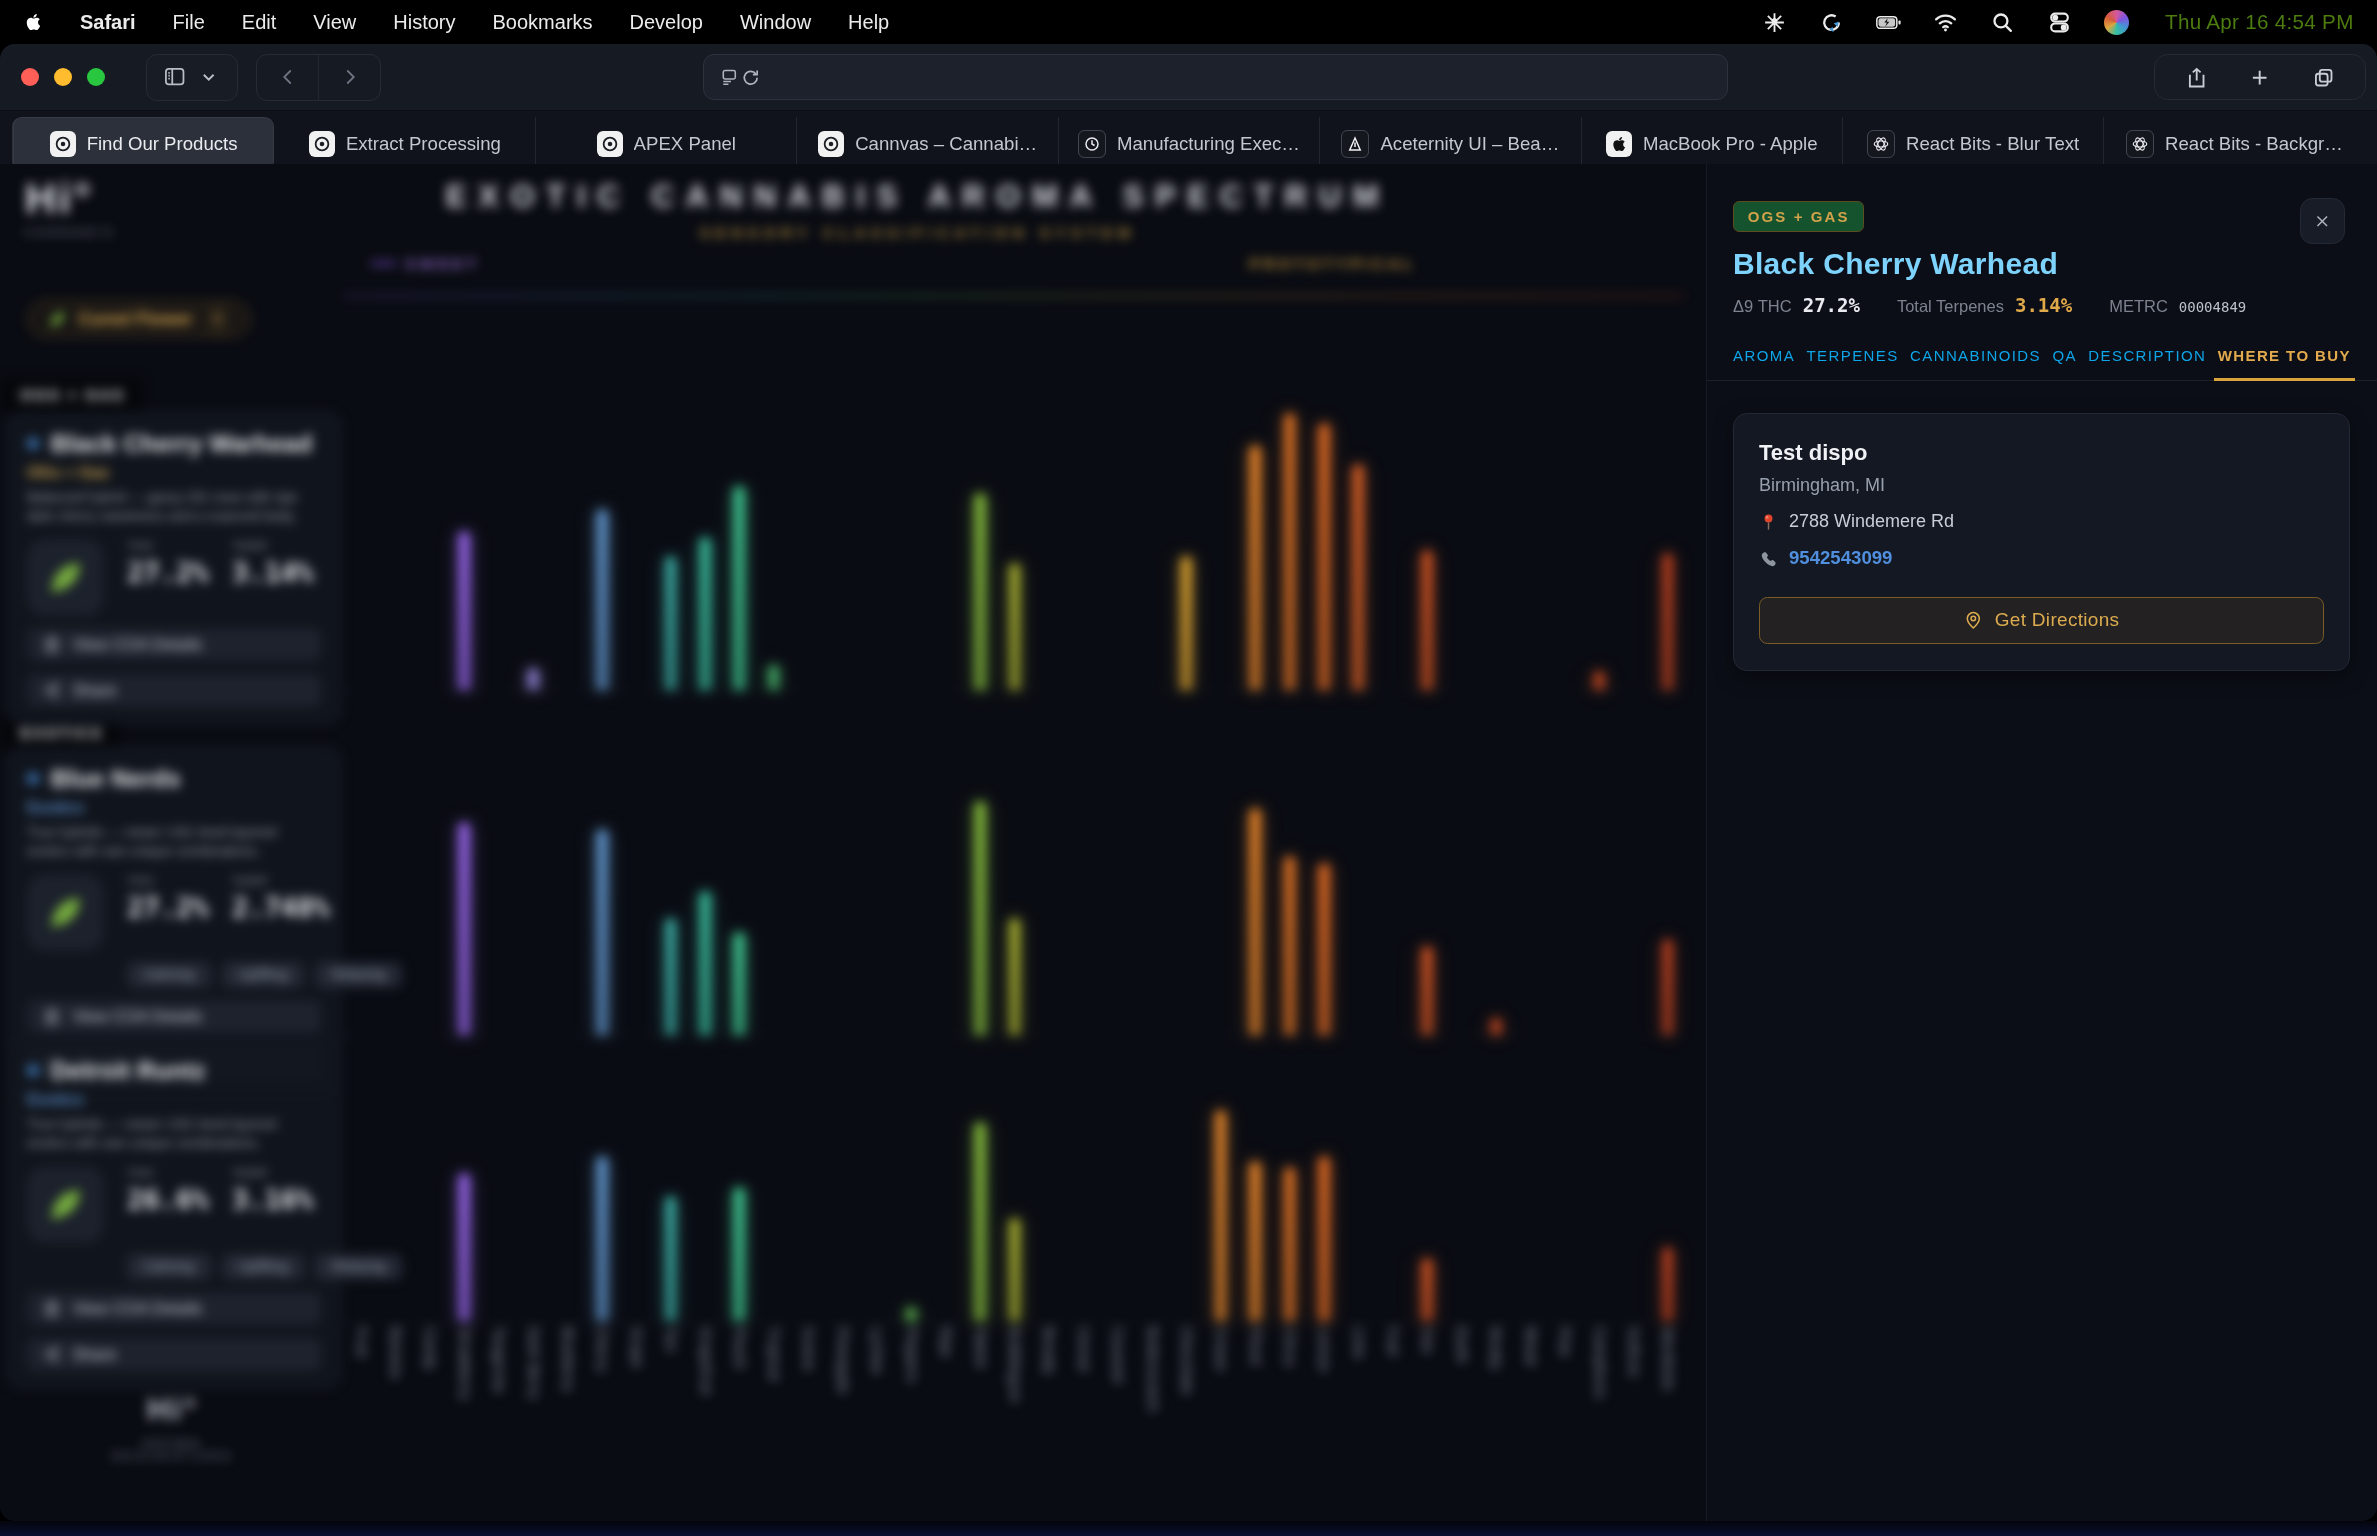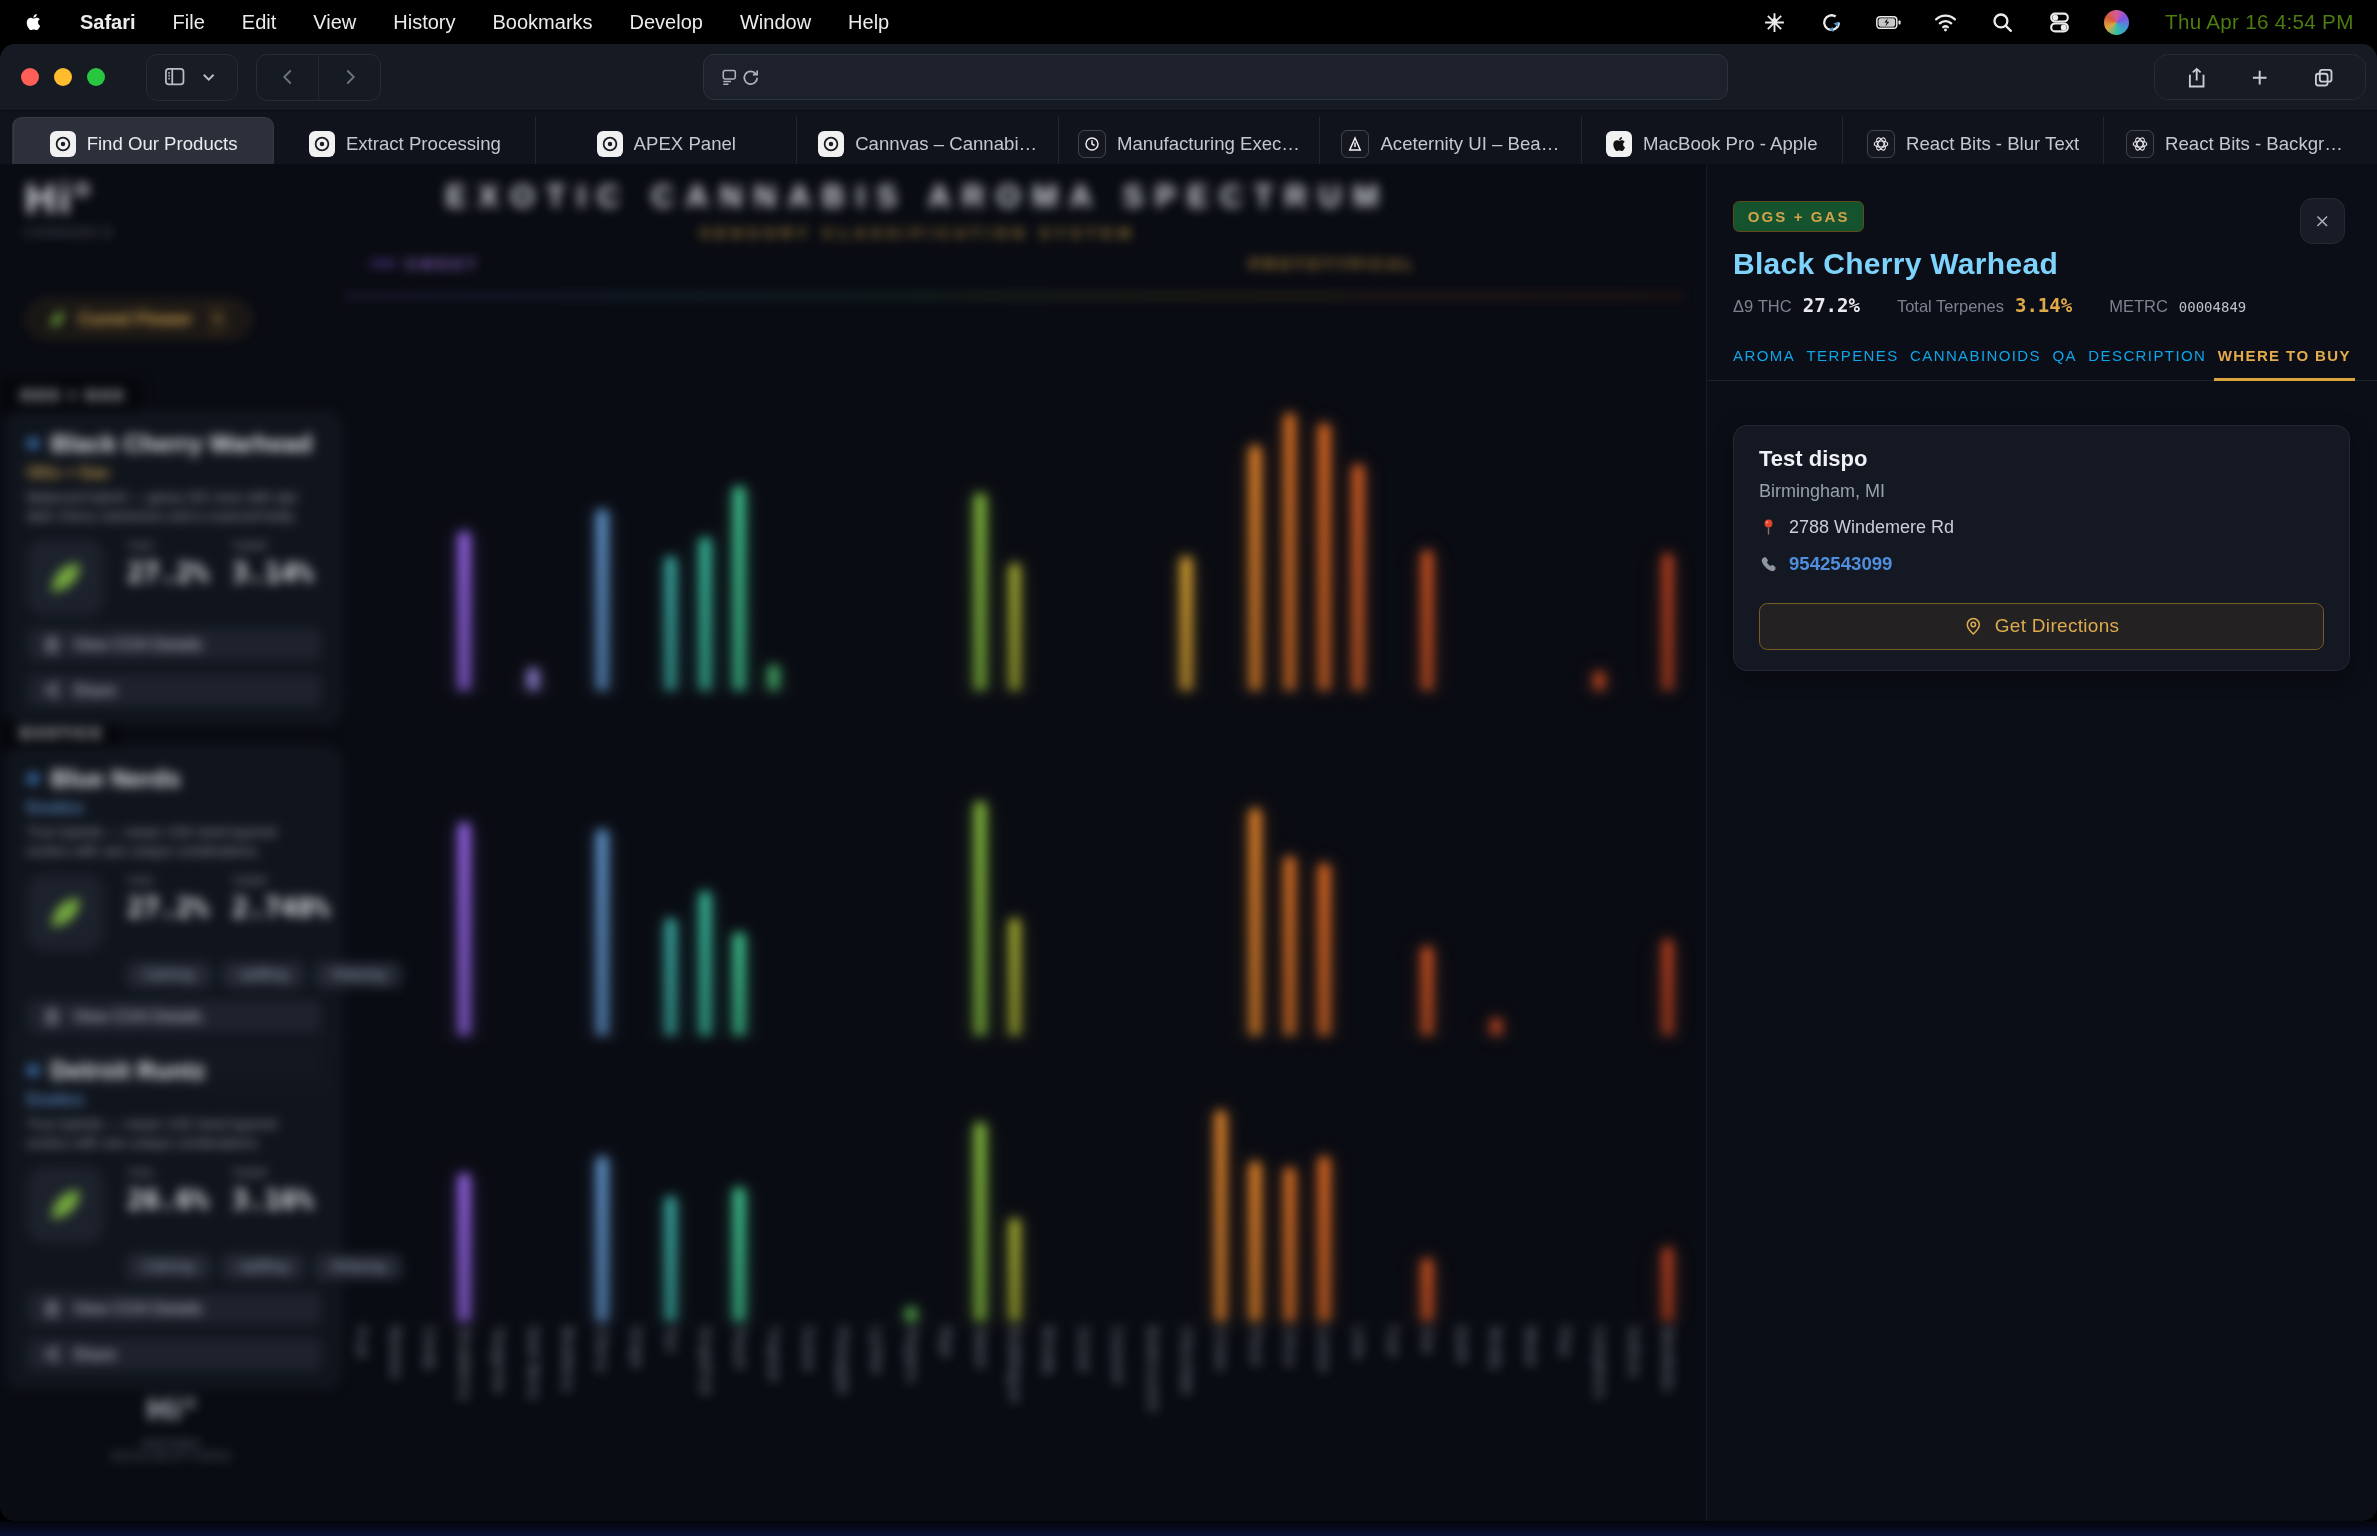--- a/index.html
+++ b/index.html
@@ -131,25 +131,25 @@
   .pstats{display:flex;align-items:baseline;gap:11px;margin-top:12.4px;white-space:nowrap;}
   .pstats .lab{color:#7d8290;font-size:16.5px;}
   .pstats .val{font-family:"DejaVu Sans Mono",monospace;font-weight:700;font-size:19px;color:#e8eaef;}
   .pstats .val.amber{color:#dfa849;}
   .pstats .val.metrc{font-weight:400;font-size:14px;color:#bcc2cc;}
   .pstats .gap{width:15px;}
   .ptabs{display:flex;justify-content:space-between;margin:20.6px -27.5px 0 -26px;padding:0 22px;
     border-bottom:1.4px solid #1b2029;}
   .ptab{font-size:15px;letter-spacing:1.4px;color:#0ea5e9;padding:11px 4.1px 13.8px;font-weight:500;}
   .ptab.active{color:#e3aa4d;font-weight:700;border-bottom:3.4px solid #d9a43c;margin-bottom:-1.4px;}
-  .dispo{margin-top:44px;background:#141823;border:0.7px solid #232835;border-radius:13.8px;
-    padding:20px 25px;box-shadow:0 6.9px 20.6px rgba(0,0,0,.35);}
+  .dispo{margin-top:32px;background:#141823;border:0.7px solid #232835;border-radius:13.8px;
+    padding:26px 25px;box-shadow:0 6.9px 20.6px rgba(0,0,0,.35);}
   .d-name{font-size:22px;font-weight:700;color:#f0f1f4;}
   .d-loc{margin-top:9.6px;font-size:18px;color:#99a0ad;}
-  .d-row{margin-top:15px;display:flex;align-items:center;gap:11px;font-size:18px;color:#c8cdd6;}
+  .d-row{margin-top:15px;display:flex;align-items:flex-end;gap:11px;font-size:18px;color:#c8cdd6;}
   .d-row svg{width:19px;height:19px;flex:none;}
   .d-phone{color:#4f8fdd;font-weight:600;font-size:18.6px;}
   .d-btn{margin-top:27.5px;width:100%;height:47px;border-radius:8.3px;border:1.4px solid #7a5c25;
     background:rgba(90,68,26,.22);color:#dcab4f;font-size:19px;font-weight:400;font-family:inherit;
     letter-spacing:0.3px;display:flex;align-items:center;justify-content:center;gap:11px;}
   .d-btn svg{width:20.6px;height:20.6px;}
 </style>
 </head>
 <body>
 

